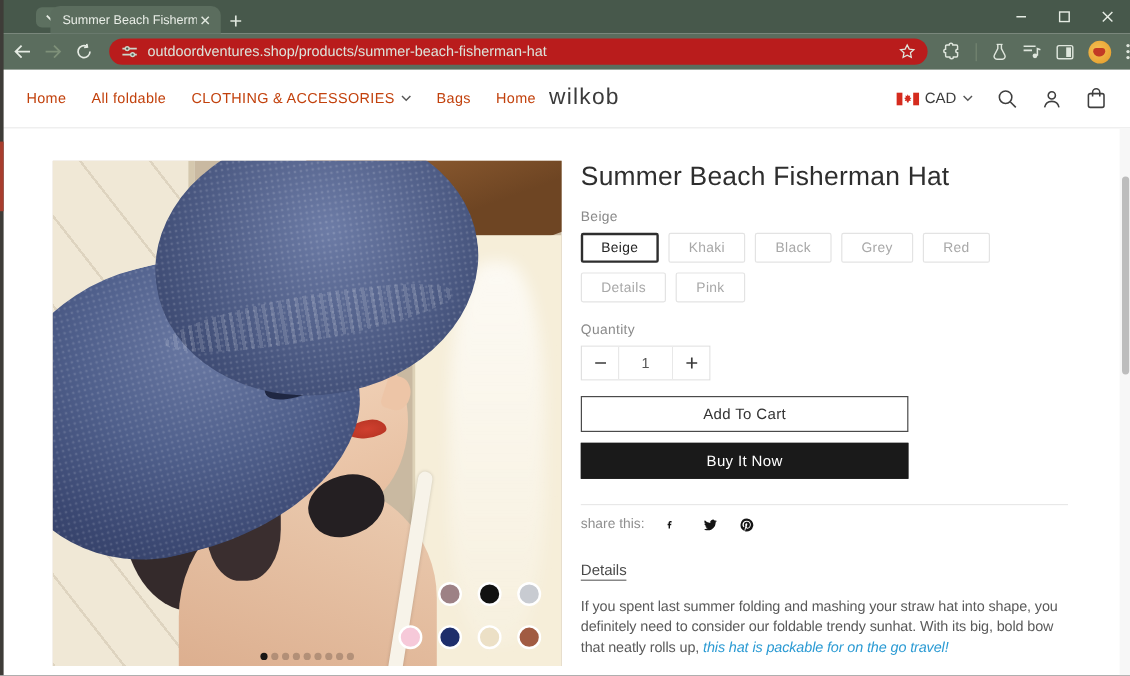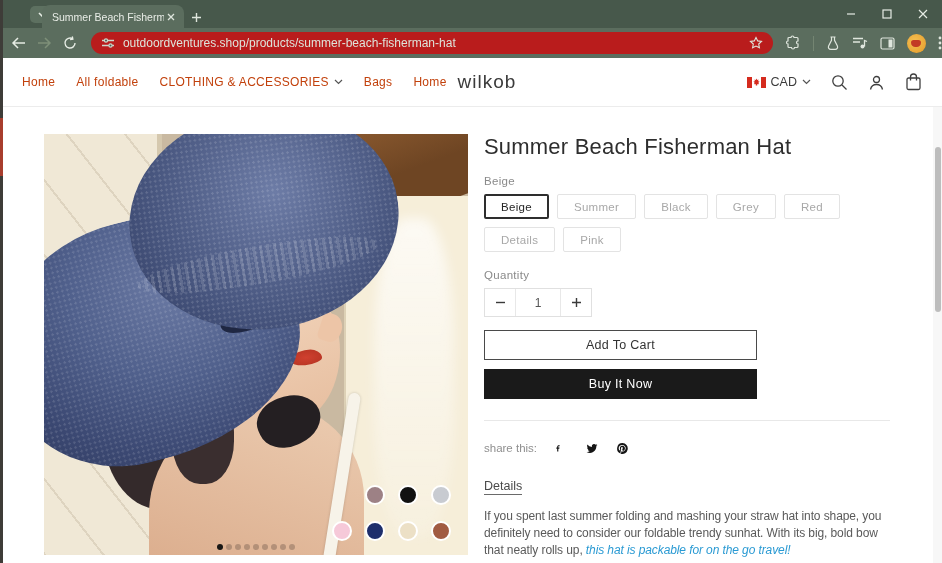--- a/index.html
+++ b/index.html
@@ -85,21 +85,21 @@
   .swatch-row { margin-top:7px; display:flex; flex-wrap:wrap; gap:8px; width:380px; }
   .swatch-btn { height:25px; padding:0 16px; background:#fff; border:1px solid #e3e3e3; border-radius:2px; font-size:11.5px; color:#a8a8a8; letter-spacing:.3px; font-family:"Liberation Sans",sans-serif; cursor:pointer; }
   .swatch-btn.selected { border:2px solid #2e2e2e; color:#262626; padding:0 15px; }
   .qty-label { margin-top:17px; }
   .stepper { margin-top:7px; width:108px; height:29px; border:1px solid #e0e0e0; display:flex; align-items:stretch; }
   .stepper button { width:30px; border:none; background:#fff; display:flex; align-items:center; justify-content:center; cursor:pointer; }
   .stepper input { width:46px; border:none; border-left:1px solid #e8e8e8; border-right:1px solid #e8e8e8; text-align:center; font-size:12px; color:#555; outline:none; font-family:"Liberation Sans",sans-serif; }
   .btn-add { margin-top:13px; width:273px; height:30px; background:#fff; border:1px solid #4a4a4a; font-size:12.5px; color:#333; letter-spacing:.3px; cursor:pointer; font-family:"Liberation Sans",sans-serif; }
   .btn-buy { margin-top:9px; width:273px; height:30px; background:#1a1a1a; border:1px solid #1a1a1a; font-size:12.5px; color:#fff; letter-spacing:.3px; cursor:pointer; font-family:"Liberation Sans",sans-serif; }
   .divider { margin-top:21px; width:406px; border-top:1px solid #e8e8e8; }
-  .share-row { margin-top:20px; display:flex; align-items:center; gap:17px; }
+  .share-row { margin-top:9px; display:flex; align-items:center; gap:17px; }
   .share-label { font-size:11.5px; color:#8f8f8f; }
   .share-icon { width:14px; height:14px; cursor:pointer; display:flex; align-items:center; }
   .details-link { margin-top:24px; display:inline-block; font-size:12.5px; color:#4a4a4a; border-bottom:1px solid #6a6a6a; padding-bottom:1px; cursor:pointer; }
   .desc { margin-top:13px; width:406px; font-size:12px; letter-spacing:-.1px; line-height:17px; color:#5a5a5a; }
   .desc .link { color:#2a9ad3; font-style:italic; cursor:pointer; }
 
   
   .sb-track { position:absolute; right:0; top:58px; width:9px; height:505px; background:#f7f7f7; z-index:55; }
   .sb-thumb { position:absolute; right:1px; top:40px; width:6px; height:165px; background:#bdbdbd; border-radius:3px; }
 
@@ -306,21 +306,21 @@
           <div class="c-dot"></div>
           <div class="c-dot"></div>
         </div>
     </div>
 
     <div class="pcol">
       <h1 class="p-title">Summer Beach Fisherman Hat</h1>
       <div class="field-label">Beige</div>
       <div class="swatch-row">
           <button class="swatch-btn selected">Beige</button>
-          <button class="swatch-btn">Summer</button>
+          <button class="swatch-btn">Khaki</button>
           <button class="swatch-btn">Black</button>
           <button class="swatch-btn">Grey</button>
           <button class="swatch-btn">Red</button>
           <button class="swatch-btn">Details</button>
           <button class="swatch-btn">Pink</button>
         </div>
       <div class="field-label qty-label">Quantity</div>
       <div class="stepper">
         <button>
           <svg width="11" height="11" viewBox="0 0 11 11">

